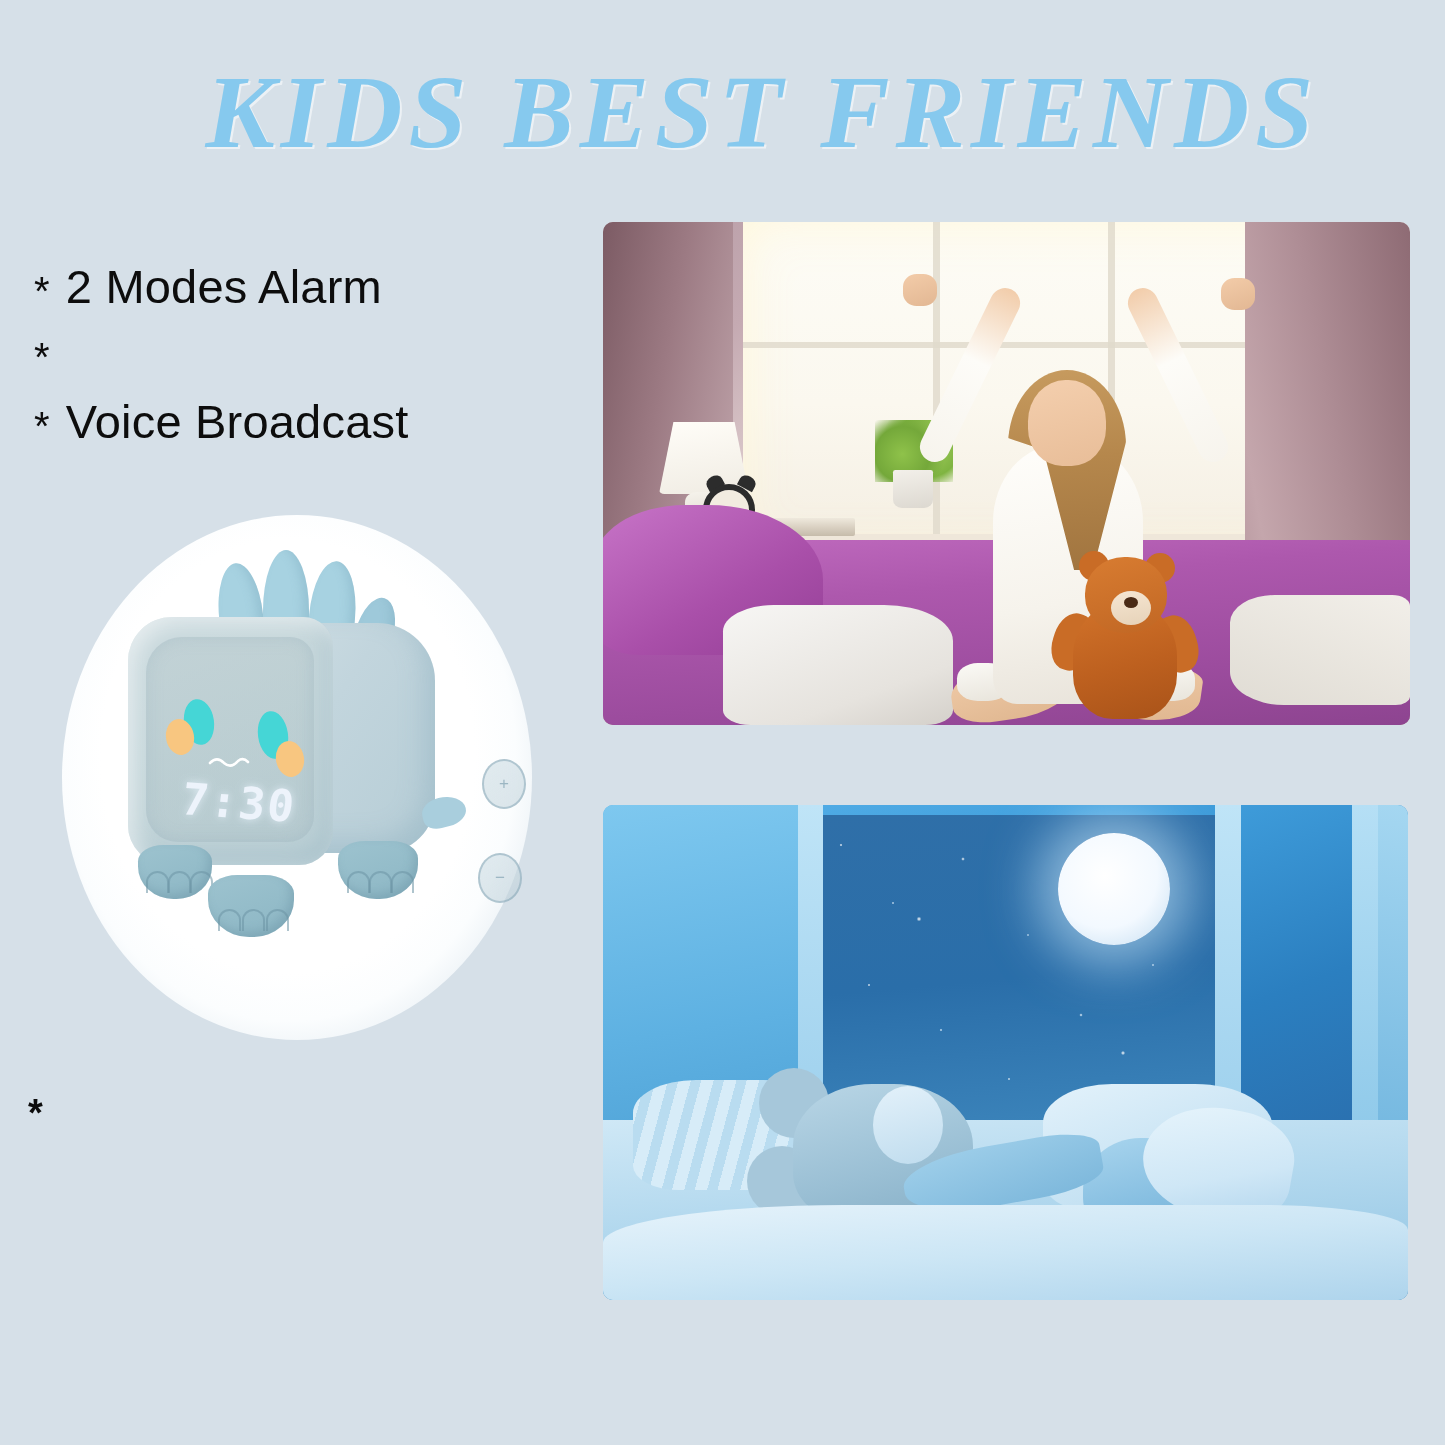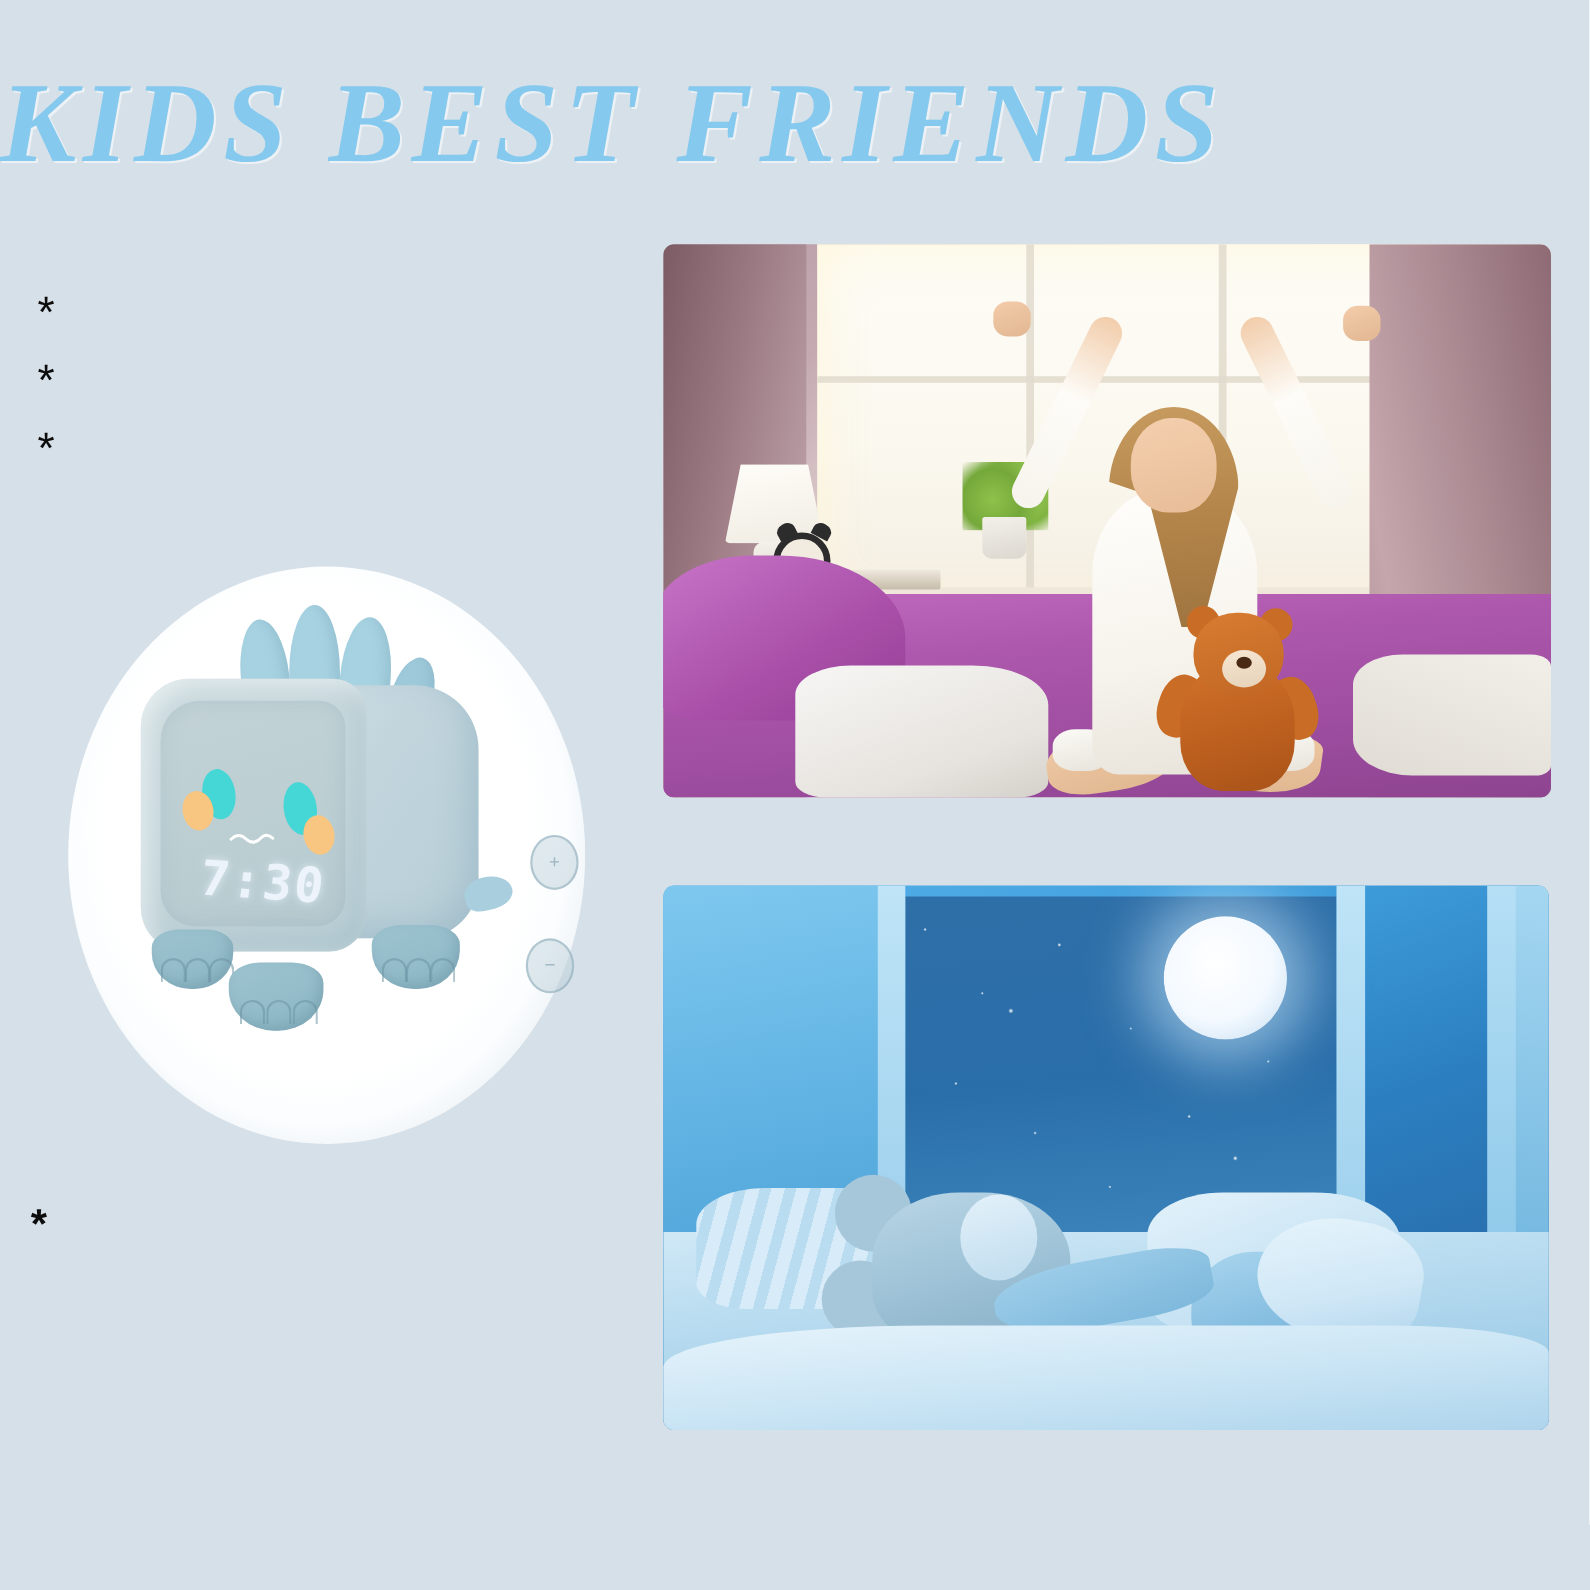--- a/index.html
+++ b/index.html
@@ -15,21 +15,21 @@
     overflow: hidden;
     font-family: "Liberation Sans", sans-serif;
   }
 
   
   .title {
     position: absolute;
     left: 0;
     top: 60px;
     width: 1319px;
-    text-align: left;
+    text-align: right;
     font-family: "Liberation Serif", serif;
     font-style: italic;
     font-weight: bold;
     font-size: 104px;
     letter-spacing: 6px;
     color: #86c9ee;
     text-shadow: 2px 2px 0 rgba(255,255,255,0.55);
     white-space: nowrap;
     line-height: 1.0;
   }
@@ -524,26 +524,28 @@
 </head>
 <body>
 
 <div class="page">
 
   <div class="title">KIDS BEST FRIENDS</div>
 
   <div class="features">
     <div class="feature-row">
       <span class="feature-star">*</span>
+      <span>2 Modes Alarm</span>
     </div>
     <div class="feature-row">
       <span class="feature-star">*</span>
     </div>
     <div class="feature-row">
       <span class="feature-star">*</span>
+      <span>Voice Broadcast</span>
     </div>
   </div>
 
   <div class="product-stage">
     <div class="product-vignette"></div>
     <div class="dino">
       <div class="spike s1"></div>
       <div class="spike s2"></div>
       <div class="spike s3"></div>
       <div class="spike s4"></div>

